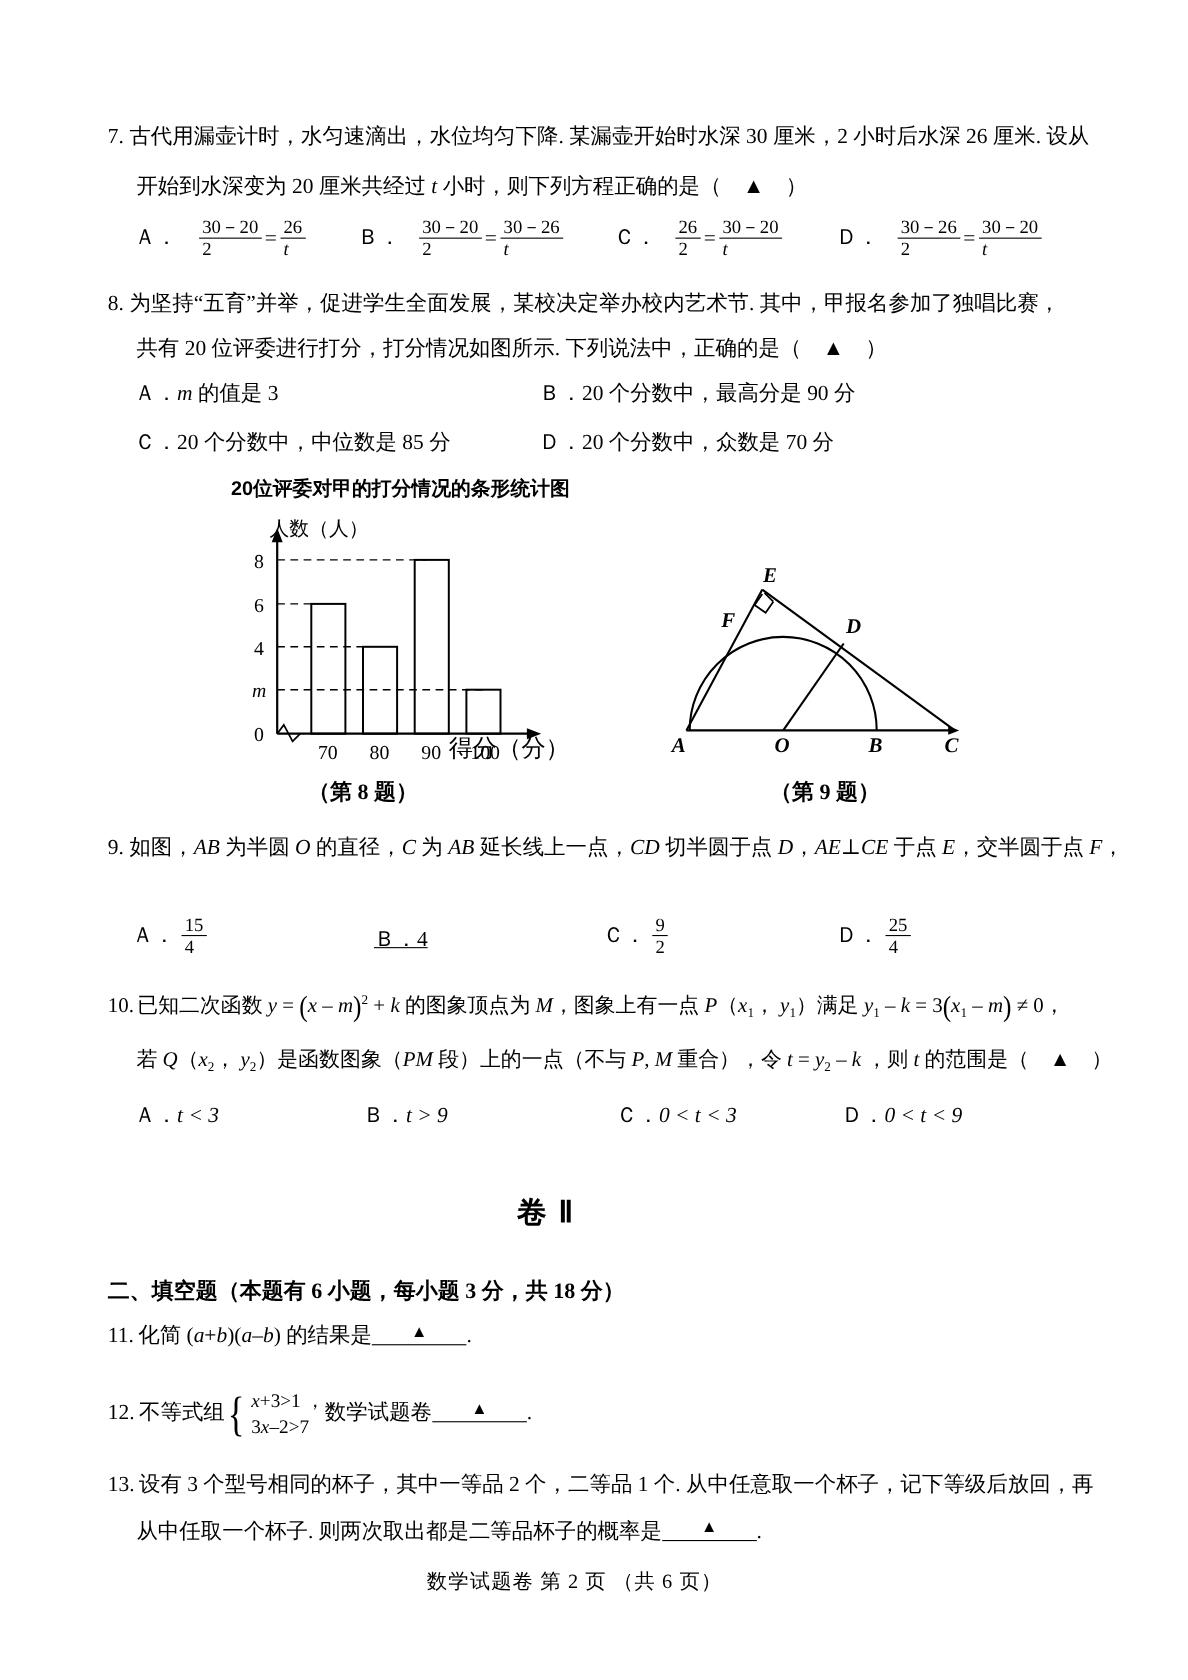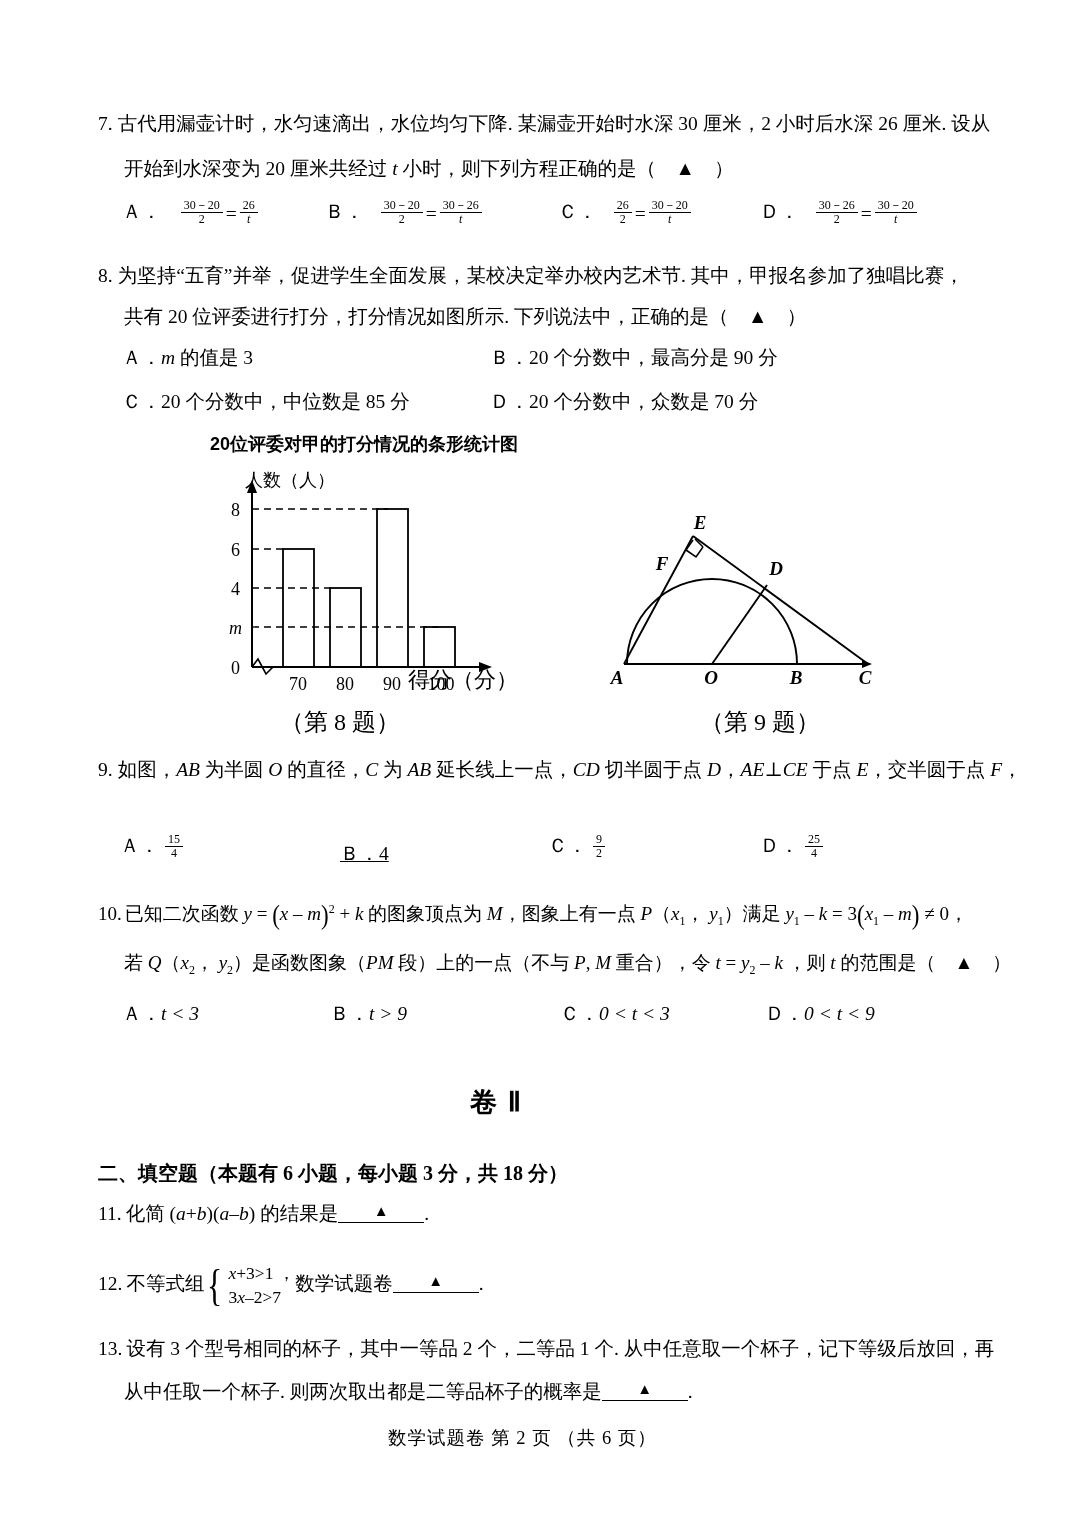--- a/index.html
+++ b/index.html
@@ -23,22 +23,21 @@
   }
   .ln { position: absolute; white-space: nowrap; font-size: 19.5px; }
   em, .it { font-style: italic; font-family: "Liberation Serif", serif; }
   .opt { position: absolute; font-size: 19.5px; white-space: nowrap; }
   .optlabel { font-style: normal; }
 
   
   .frac {
     display: inline-block;
     vertical-align: middle;
-    text-align: center;
-    font-size: 12px;
+    font-size: 17px;
     line-height: 1.12;
     position: relative;
     top: -1px;
     margin: 0 1px;
   }
   .frac .num { display: block; padding: 0 3px; border-bottom: 1.3px solid #000; }
   .frac .den { display: block; padding: 0 3px; }
 
   .eqsign { display: inline-block; vertical-align: middle; padding: 0 2px; }
 
@@ -66,21 +65,21 @@
   }
   .blank .tri {
     position: absolute;
     left: 50%;
     transform: translateX(-50%);
     top: 1px;
     font-size: 15px;
     line-height: 1;
   }
 
-  .caption { position: absolute; font-size: 24px; white-space: nowrap; }
+  .caption { position: absolute; font-size: 20px; white-space: nowrap; font-weight: bold; }
   .footer {
     position: absolute;
     font-size: 18.5px;
     white-space: nowrap;
     letter-spacing: 1px;
   }
 
   
   .sys {
     display: inline-block;

